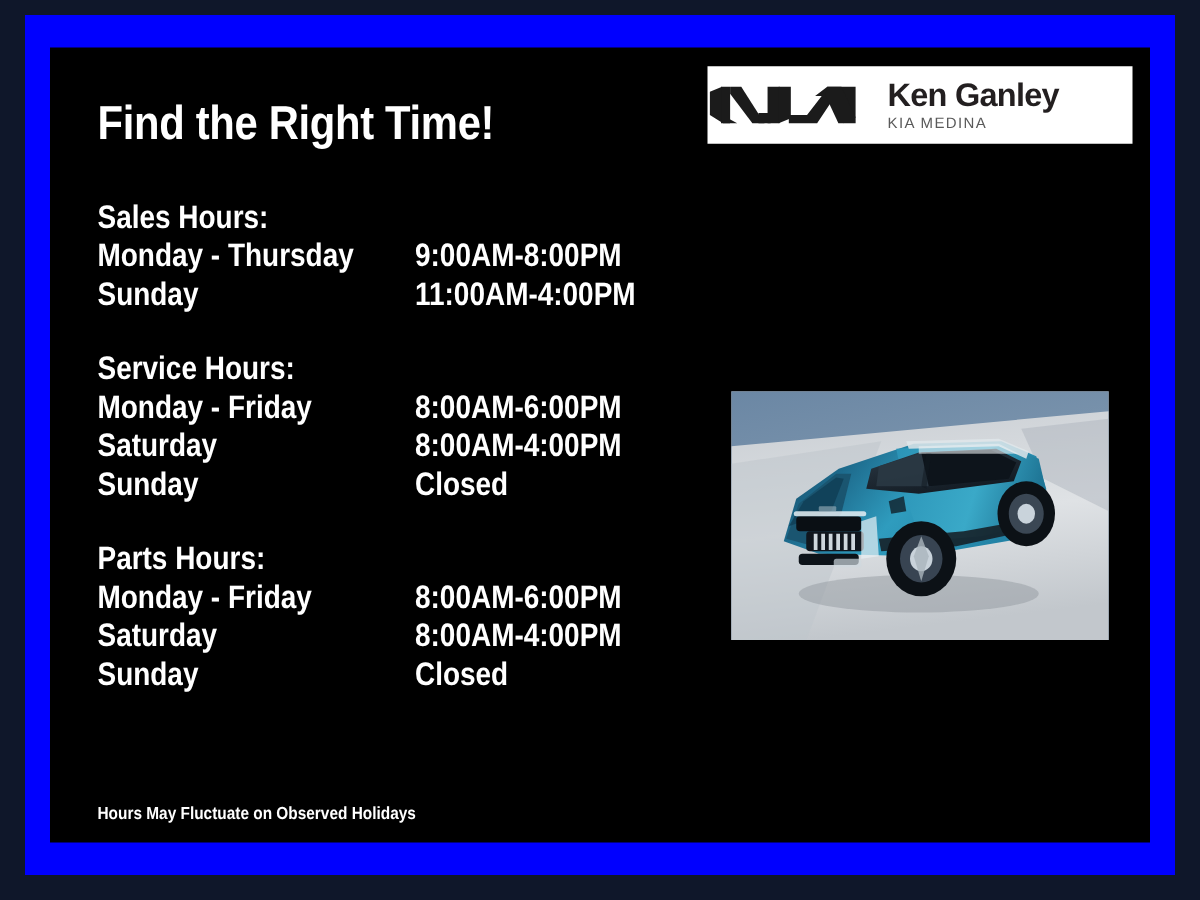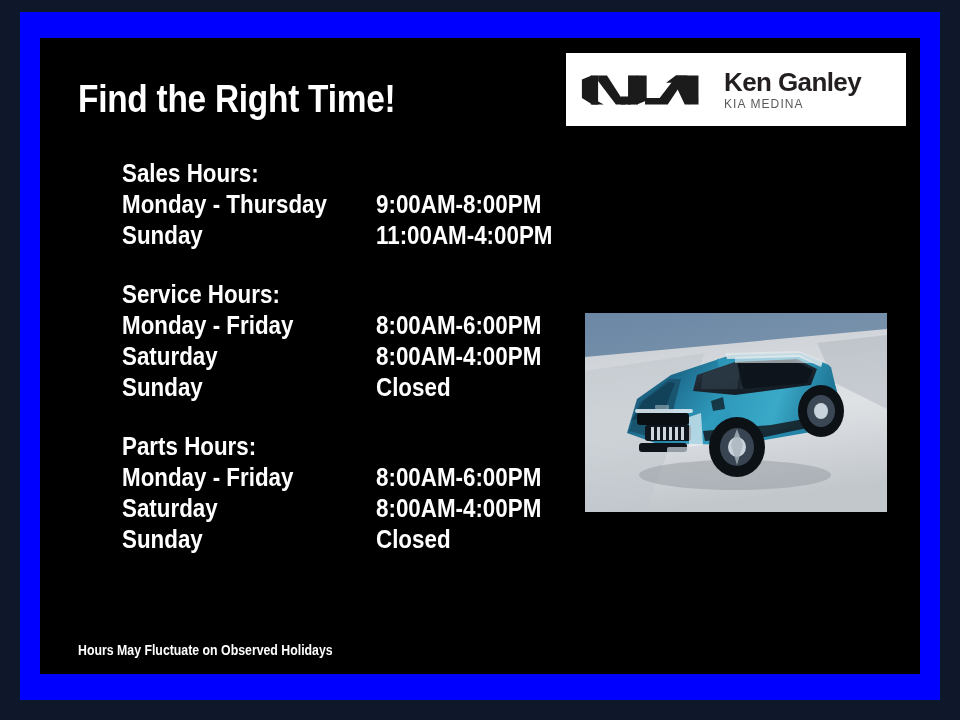--- a/index.html
+++ b/index.html
@@ -59,21 +59,20 @@
 
   
   #hours-area {
     position: absolute;
     left: 78px;
     top: 158px;
     width: 470px;
   }
   .hours-group {
     margin-bottom: 28px;
-    margin-left: 44px;
   }
   .hours-group:last-child { margin-bottom: 0; text-decoration: underline; }
 
   .group-heading {
     font-family: "Liberation Sans Narrow", "Liberation Sans", sans-serif;
     font-weight: bold;
     font-size: 26px;
     line-height: 31px;
     color: #ffffff;
     transform: scaleX(0.86);
@@ -116,25 +115,25 @@
     transform-origin: left center;
     white-space: nowrap;
   }
 
   
   #logo-card {
     position: absolute;
     left: 566px;
     top: 53px;
     width: 340px;
-    height: 73px;
+    height: 62px;
     background: #ffffff;
     display: flex;
     align-items: center;
-    padding: 0 14px;
+    padding: 0 0;
     box-sizing: border-box;
   }
   #kia-mark {
     width: 122px;
     height: 34px;
     flex: 0 0 auto;
     display: block;
   }
   #dealer-name-block {
     margin-left: 22px;

